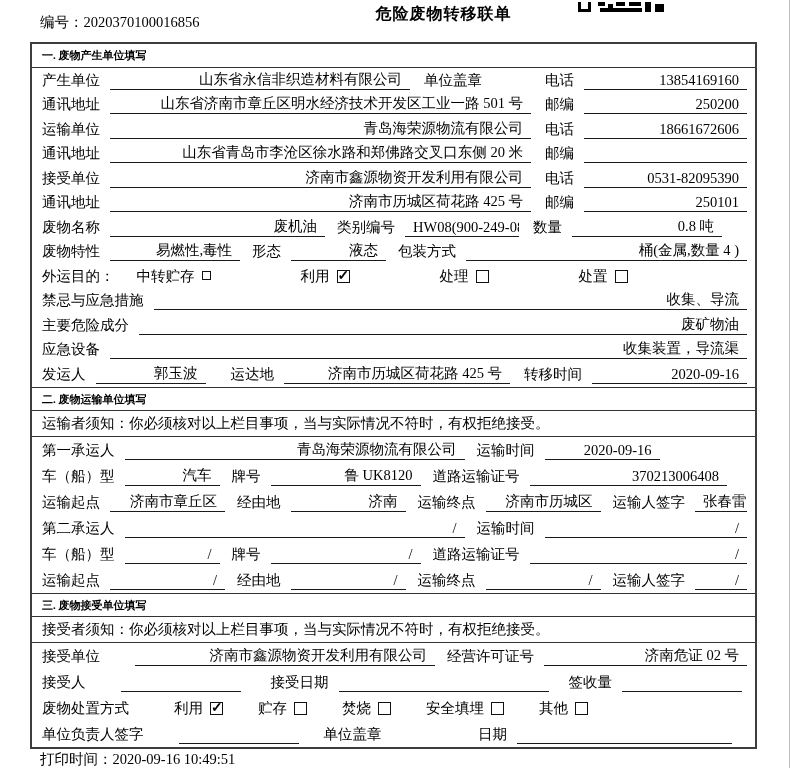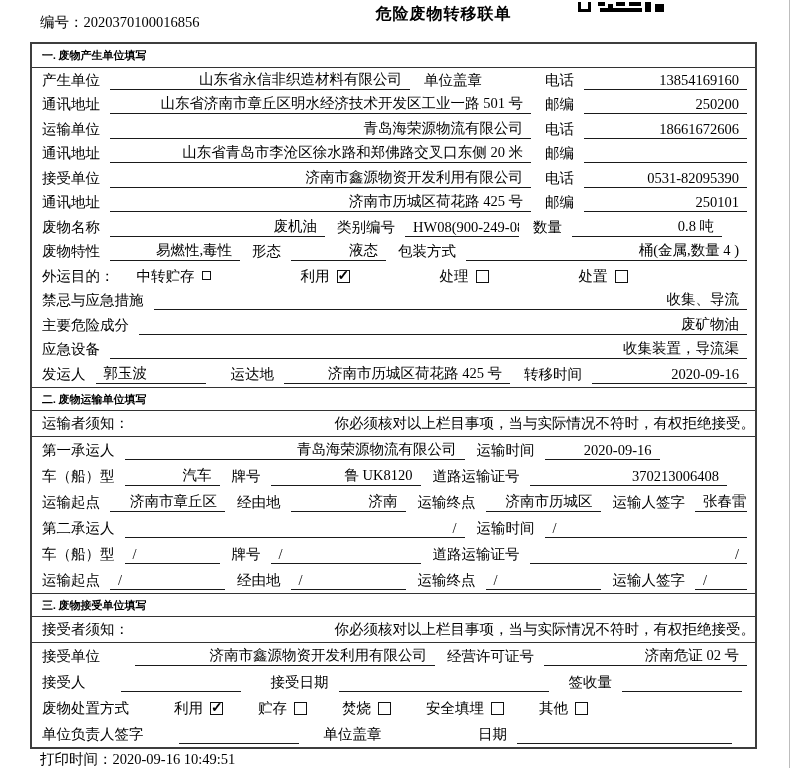--- a/index.html
+++ b/index.html
@@ -16,30 +16,30 @@
   .doc-title { position:absolute; left:90px; top:4px; width:707px; text-align:center;
     font-size:16px; font-weight:700; letter-spacing:1px; }
   .qr { position:absolute; left:578px; top:0; }
 
   .form { position:absolute; left:30px; top:42px; width:727px; border:2px solid #3d3d3d; background:#fff; }
 
   .sec-title { height:24px; line-height:23px; border-bottom:1px solid #333;
     font-weight:700; font-size:11px; padding-left:10px; }
   .bt { border-top:1px solid #333; }
   .note { height:26px; border-bottom:1px solid #333; display:flex; align-items:center;
-    padding-left:10px; white-space:nowrap;justify-content:space-between; }
+    padding-left:10px; white-space:nowrap; }
 
   .row { display:flex; align-items:flex-end; height:24.5px; padding:0 8px 3px 10px; white-space:nowrap; }
   .sec2 .row, .sec3 .row { height:26px; }
 
   .lbl { margin-right:10px; flex:0 0 auto; }
   .u { border-bottom:1px solid #1a1a1a; padding:0 8px; flex:0 0 auto; overflow:hidden;text-align:right; }
   .grow { flex:1 1 auto; }
   .sp { flex:1 1 auto; }
-  .ctr { text-align:left; }
+  .ctr { text-align:right; }
   .ml14{margin-left:14px} .ml25{margin-left:25px} .ml35{margin-left:35px} .ml90{margin-left:90px} .ml12{margin-left:12px}
   .mr14{margin-right:14px} .mr20{margin-right:20px} .mr25{margin-right:25px} .mr15{margin-right:15px} .mr30{margin-right:30px}
   .w95{width:95px} .w110{width:110px} .w115{width:115px} .w120{width:120px}
   .w130{width:130px} .w150{width:150px} .w155{width:155px} .w163{width:163px} .w210{width:210px} .w215{width:215px} .w300{width:300px} .w340{width:340px}
 
   .opt { display:flex; align-items:center; flex:0 0 auto;margin-top:36px; }
   .cb { width:13px; height:13px; border:1.5px solid #111; margin-left:7px; position:relative; flex:0 0 auto; }
   .cb.sm { width:9px; height:9px; margin-bottom:1px; }
   .cb[data-checked="true"]::after { content:"✓"; position:absolute; left:0px; top:-4px;
     font-size:14px; font-weight:700; }

